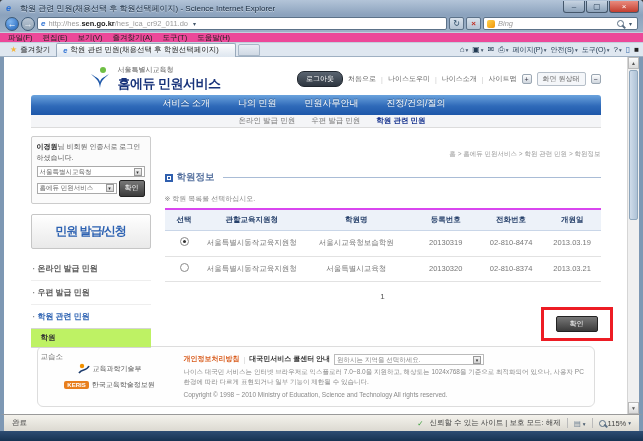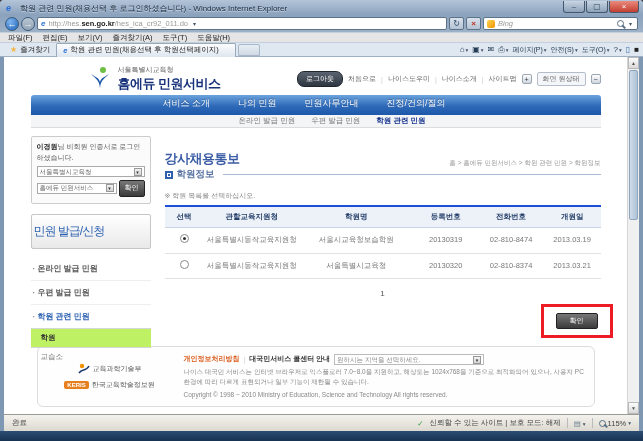--- a/index.html
+++ b/index.html
@@ -40,21 +40,21 @@
   .searchbox { width:155px; height:13px; background:#fff; border:1px solid #5c7289; border-radius:2px;
                display:flex; align-items:center; padding:0 3px; gap:3px; }
   .bingicon { width:8px; height:8px; border-radius:2px; background:linear-gradient(135deg,#ffd14d,#f09609); }
   .searchtext { flex:1; font-size:7.5px; font-style:italic; color:#9a9a9a; }
   .mag { width:7px; height:7px; border:1.5px solid #5a6f84; border-radius:50%; position:relative; }
   .mag::after { content:""; position:absolute; width:4px; height:1.5px; background:#5a6f84;
                 transform:rotate(45deg); right:-3px; bottom:-1px; }
 
   
   .menubar { height:10px; display:flex; align-items:center; gap:10px; padding:0 8px;
-             background:#e5e5e5; border-top:1px solid #c3cfdc; font-size:7.5px; color:#222; }
+             background:#ec4899; border-top:1px solid #c3cfdc; font-size:7.5px; color:#222; }
   .favbar { height:15px; display:flex; align-items:center; background:#dfe7f0;
             border-top:1px solid #c3cfdc; border-bottom:1px solid #9fb0c2; padding:0 4px; }
   .favbtn { display:flex; align-items:center; gap:3px; font-size:7.5px; color:#222; padding:0 6px; }
   .star { color:#f4b63f; font-size:8px; }
   .tab { display:flex; align-items:center; gap:3px; height:14px; padding:0 6px; width:180px;
          background:linear-gradient(180deg,#fdfdfe,#dde6ef); border:1px solid #98a9bb; border-bottom:none;
          border-radius:2px 2px 0 0; font-size:7.5px; color:#222; overflow:hidden; white-space:nowrap; }
   .tabstub { width:22px; height:12px; margin-left:2px; background:linear-gradient(180deg,#e8eef5,#cfd9e4);
              border:1px solid #a9b8c8; border-radius:2px 2px 0 0; align-self:flex-end; }
   .cmdicons { margin-left:auto; display:flex; align-items:center; gap:4px; font-size:7px; color:#223a52; }
@@ -107,42 +107,42 @@
               line-height:1.5; border-radius:2px; }
   .loginbox b { color:#222; }
   .selrow { display:flex; gap:2px; margin-top:3px; align-items:center; }
   .sel { flex:1; height:11px; background:#fff; border:1px solid #aaa; display:flex; align-items:center;
          font-size:6.5px; color:#666; padding:0 2px; justify-content:space-between; }
   .selarrow { width:8px; height:8px; background:linear-gradient(180deg,#f4f4f4,#d2d2d2); border:1px solid #999;
               font-size:5px; text-align:center; line-height:7px; color:#333; }
   .darkbtn { background:linear-gradient(180deg,#777,#3b3b3b); color:#fff; font-size:7px; padding:2px 5px;
              border:1px solid #222; border-radius:2px; white-space:nowrap; }
   .minwonbox { margin-top:10px; border:1px solid #c6c6c6; background:linear-gradient(180deg,#fff,#e9e9e9);
-               text-align:left; padding:8px 2px; font-size:12px; font-weight:normal; color:#2d62b2;
+               text-align:center; padding:8px 2px; font-size:12px; font-weight:bold; color:#2d62b2;
                border-radius:2px; letter-spacing:-1px; }
   .sidemenu { margin-top:8px; }
   .sideitem { font-size:8px; font-weight:bold; color:#555; padding:6px 2px; border-bottom:1px solid #eee; }
   .sideitem::before { content:"· "; color:#888; }
   .sideitem.cur { color:#2d62b2; border-bottom:none; }
   .subitem { font-size:7.5px; color:#777; padding:4px 10px; }
   .subitem.cur { background:#bef264; border-top:1px solid #d5d5d5; border-bottom:1px solid #d5d5d5;
                  color:#333; font-weight:bold; }
 
   
   .main { flex:1; padding:14px 0 0 14px; position:relative; }
   .titlerow { display:flex; align-items:flex-end; }
   .pagetitle { font-size:13px; font-weight:bold; color:#3a5da5; letter-spacing:-0.5px; }
   .breadcrumb { margin-left:auto; font-size:6.5px; color:#999; }
-  .sectionrow { display:flex; align-items:center; gap:4px; }
+  .sectionrow { display:flex; align-items:center; gap:4px; margin-top:12px; }
   .bluesq { width:8px; height:8px; background:#2f5fae; border:2px solid #2f5fae; box-shadow:inset 0 0 0 1px #fff; }
   .sectiontitle { font-size:9.5px; font-weight:bold; color:#55719f; }
   .sectionline { flex:1; border-bottom:1px solid #a9bcd6; height:1px; margin-left:4px; }
   .note { font-size:7px; color:#888; margin:10px 0 4px; }
 
-  .tbl { width:100%; border-collapse:collapse; border-top:2px solid #1d4ed8; }
+  .tbl { width:100%; border-collapse:collapse; border-top:2px solid #d946ef; }
   .tbl th { background:#edf2f9; font-size:7.5px; color:#27416b; padding:5px 2px;
             border-bottom:1px solid #c9d6e8; font-weight:bold; }
   .tbl td { font-size:7.5px; color:#777; text-align:center; padding:6px 2px; border-bottom:1px solid #e2e2e2;
             line-height:1.4; }
   .radio { width:9px; height:9px; border:1px solid #8a8a8a; border-radius:50%; background:#fff;
            display:inline-block; position:relative; }
   .radio.sel::after { content:""; position:absolute; left:2px; top:2px; width:3px; height:3px;
                       border-radius:50%; background:#333; }
   .pagination { text-align:center; font-size:8px; color:#555; margin-top:10px; }
 
@@ -177,21 +177,21 @@
 
   .bottomframe { height:11px; background:linear-gradient(180deg,#2e4d73,#14304f); }
 </style>
 </head>
 <body>
 
 <div class="window">
 
   <div class="titlebar">
     <span class="fav">e</span>
-    <span class="ttext">학원 관련 민원(채용선택 후 로그인하셨습니다) - Windows Internet Explorer</span>
+    <span class="ttext">학원 관련 민원(채용선택 후 학원선택페이지) - Science Internet Explorer</span>
     <span class="winbtns">
       <span class="winbtn">–</span>
       <span class="winbtn">▢</span>
       <span class="winbtn close">×</span>
     </span>
   </div>
 
   <div class="addrbar">
     <span class="navcirc back">←</span>
     <span class="navcirc fwd">→</span>
@@ -336,21 +336,20 @@
               <div class="sideitem">온라인 발급 민원</div>
               <div class="sideitem">우편 발급 민원</div>
               <div class="sideitem cur">학원 관련 민원</div>
               <div class="subitem cur">학원</div>
               <div class="subitem">교습소</div>
             </div>
           </div>
 
           <div class="main">
             <div class="titlerow">
-              <span class="pagetitle">강사채용통보</span>
               <span class="breadcrumb">홈 &gt; 홈에듀 민원서비스 &gt; 학원 관련 민원 &gt; 학원정보</span>
             </div>
             <div class="sectionrow">
               <span class="bluesq"></span>
               <span class="sectiontitle">학원정보</span>
               <span class="sectionline"></span>
             </div>
             <div class="note">※ 학원 목록을 선택하십시오.</div>
 
             <table class="tbl">

